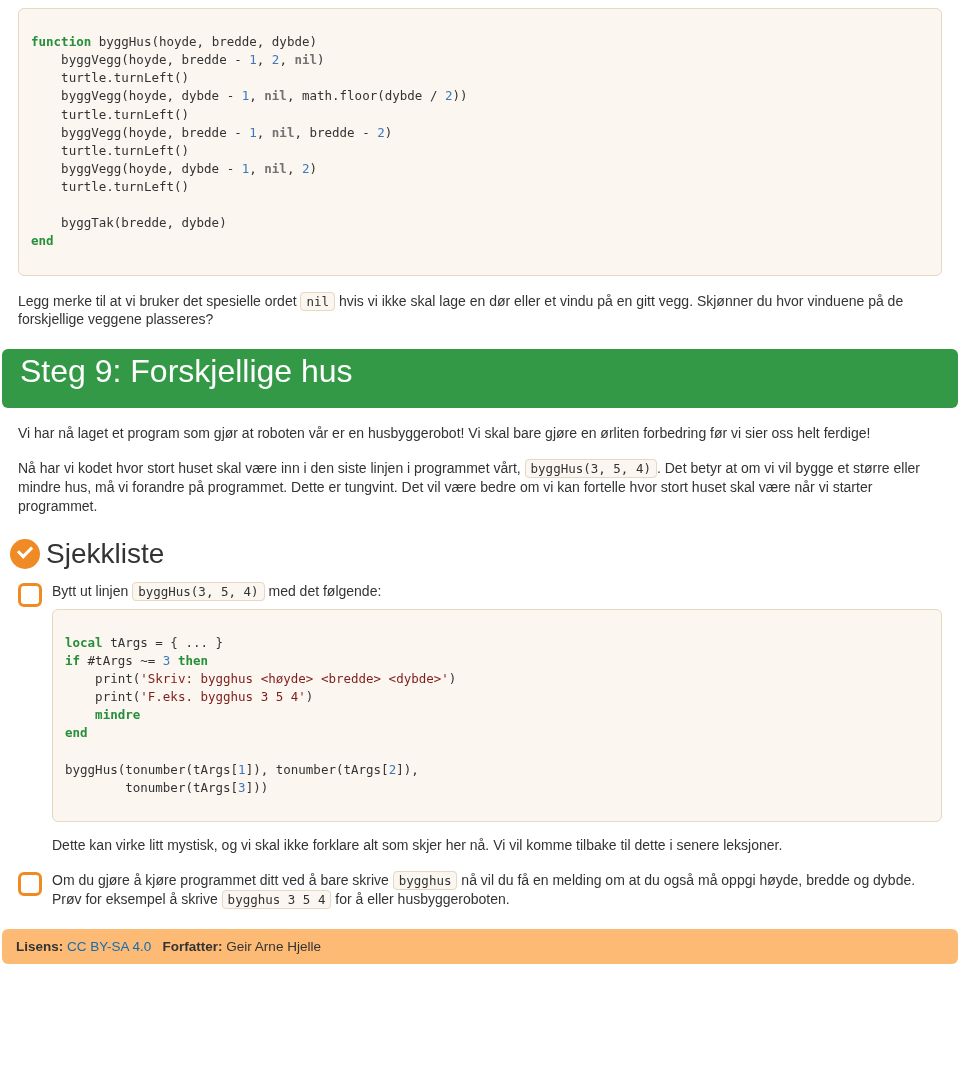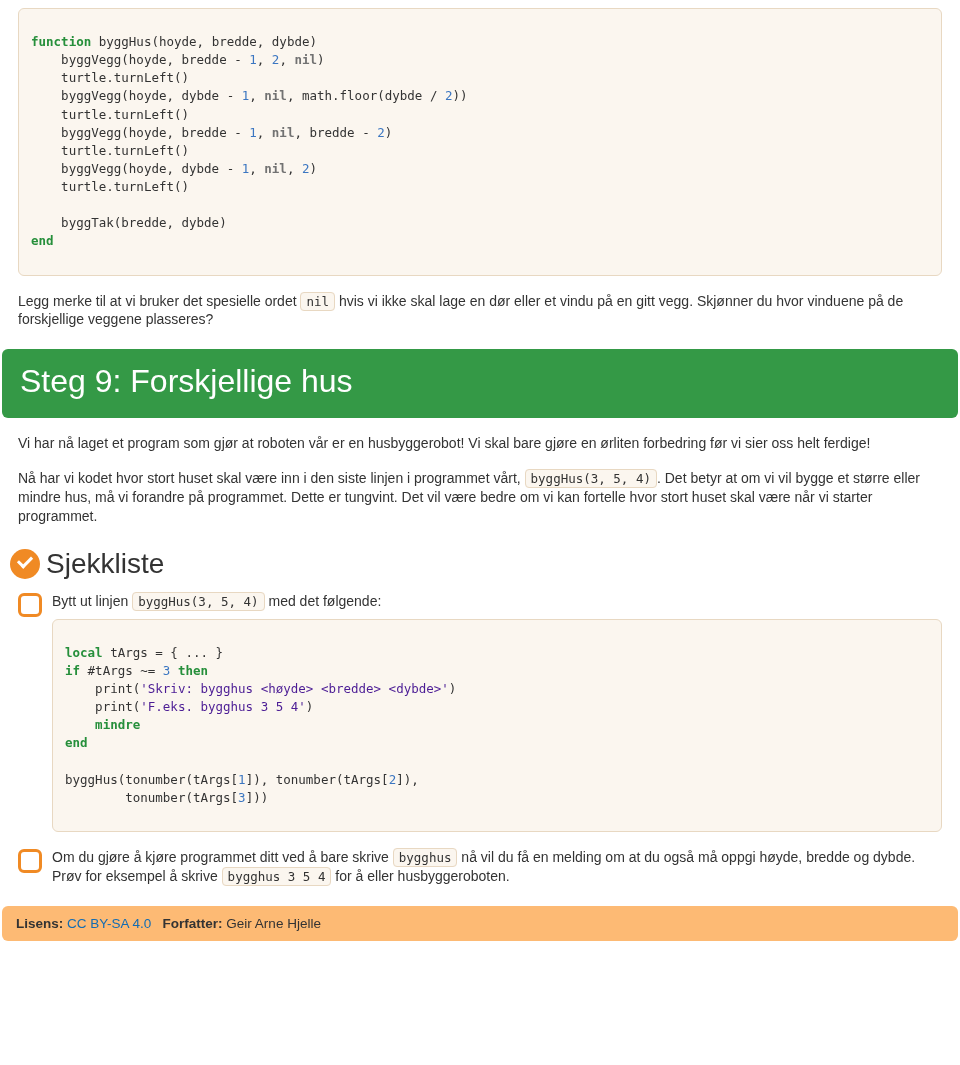--- a/index.html
+++ b/index.html
@@ -18,40 +18,40 @@
     margin: 8px 18px 14px 18px;
     font-family: "DejaVu Sans Mono", Menlo, Consolas, monospace;
     font-size: 12.5px;
     line-height: 1.45;
     white-space: pre;
     overflow-x: auto;
   }
   .tok-kw { color: #268f3b; font-weight: bold; }
   .tok-nil { color: #727272; font-weight: bold; }
   .tok-num { color: #3b76c1; }
-  .tok-str { color: #4c1d95; }
+  .tok-str { color: #7f1d1d; }
   .para {
     margin: 16px 18px 14px 18px;
     line-height: 1.35;
     font-size: 14px;
   }
   code.inline {
     font-family: "DejaVu Sans Mono", Menlo, Consolas, monospace;
     background: #fbf6ef;
     border: 1px solid #e8d8c2;
     border-radius: 4px;
     padding: 1px 5px;
     font-size: 12.5px;
   }
   .step-banner {
     background: #349946;
     color: #fff;
     border-radius: 6px;
     margin: 20px 2px 12px 2px;
-    padding: 14px 18px 18px 18px;
+    padding: 4px 18px 18px 18px;
     font-size: 32px;
     font-weight: 400;
   }
   .check-header {
     display: flex;
     align-items: center;
     gap: 6px;
     margin: 22px 10px 12px 10px;
   }
   .check-header .circle {
@@ -154,20 +154,21 @@
     <span>Bytt ut linjen </span><code class="inline">byggHus(3, 5, 4)</code><span> med det følgende:</span>
     <pre class="code-block"><span class="tok-kw">local</span> tArgs = { ... }
 <span class="tok-kw">if</span> #tArgs ~= <span class="tok-num">3</span> <span class="tok-kw">then</span>
     print(<span class="tok-str">'Skriv: bygghus &lt;høyde&gt; &lt;bredde&gt; &lt;dybde&gt;'</span>)
     print(<span class="tok-str">'F.eks. bygghus 3 5 4'</span>)
     <span class="tok-kw">mindre</span>
 <span class="tok-kw">end</span>
 
 byggHus(tonumber(tArgs[<span class="tok-num">1</span>]), tonumber(tArgs[<span class="tok-num">2</span>]),
         tonumber(tArgs[<span class="tok-num">3</span>]))</pre>
+    <p class="inner-para">Dette kan virke litt mystisk, og vi skal ikke forklare alt som skjer her nå. Vi vil komme tilbake til dette i senere leksjoner.</p>
   </li>
   <li>
     <span>Om du gjøre å kjøre programmet ditt ved å bare skrive </span><code class="inline">bygghus</code><span> nå vil du få en melding om at du også må oppgi høyde, bredde og dybde. Prøv for eksempel å skrive </span><code class="inline">bygghus 3 5 4</code><span> for å eller husbyggeroboten.</span>
   </li>
 </ul>
 
 <div class="footer">
   <span class="label">Lisens:</span>
   <a href="#">CC BY-SA 4.0</a>
   &nbsp;

